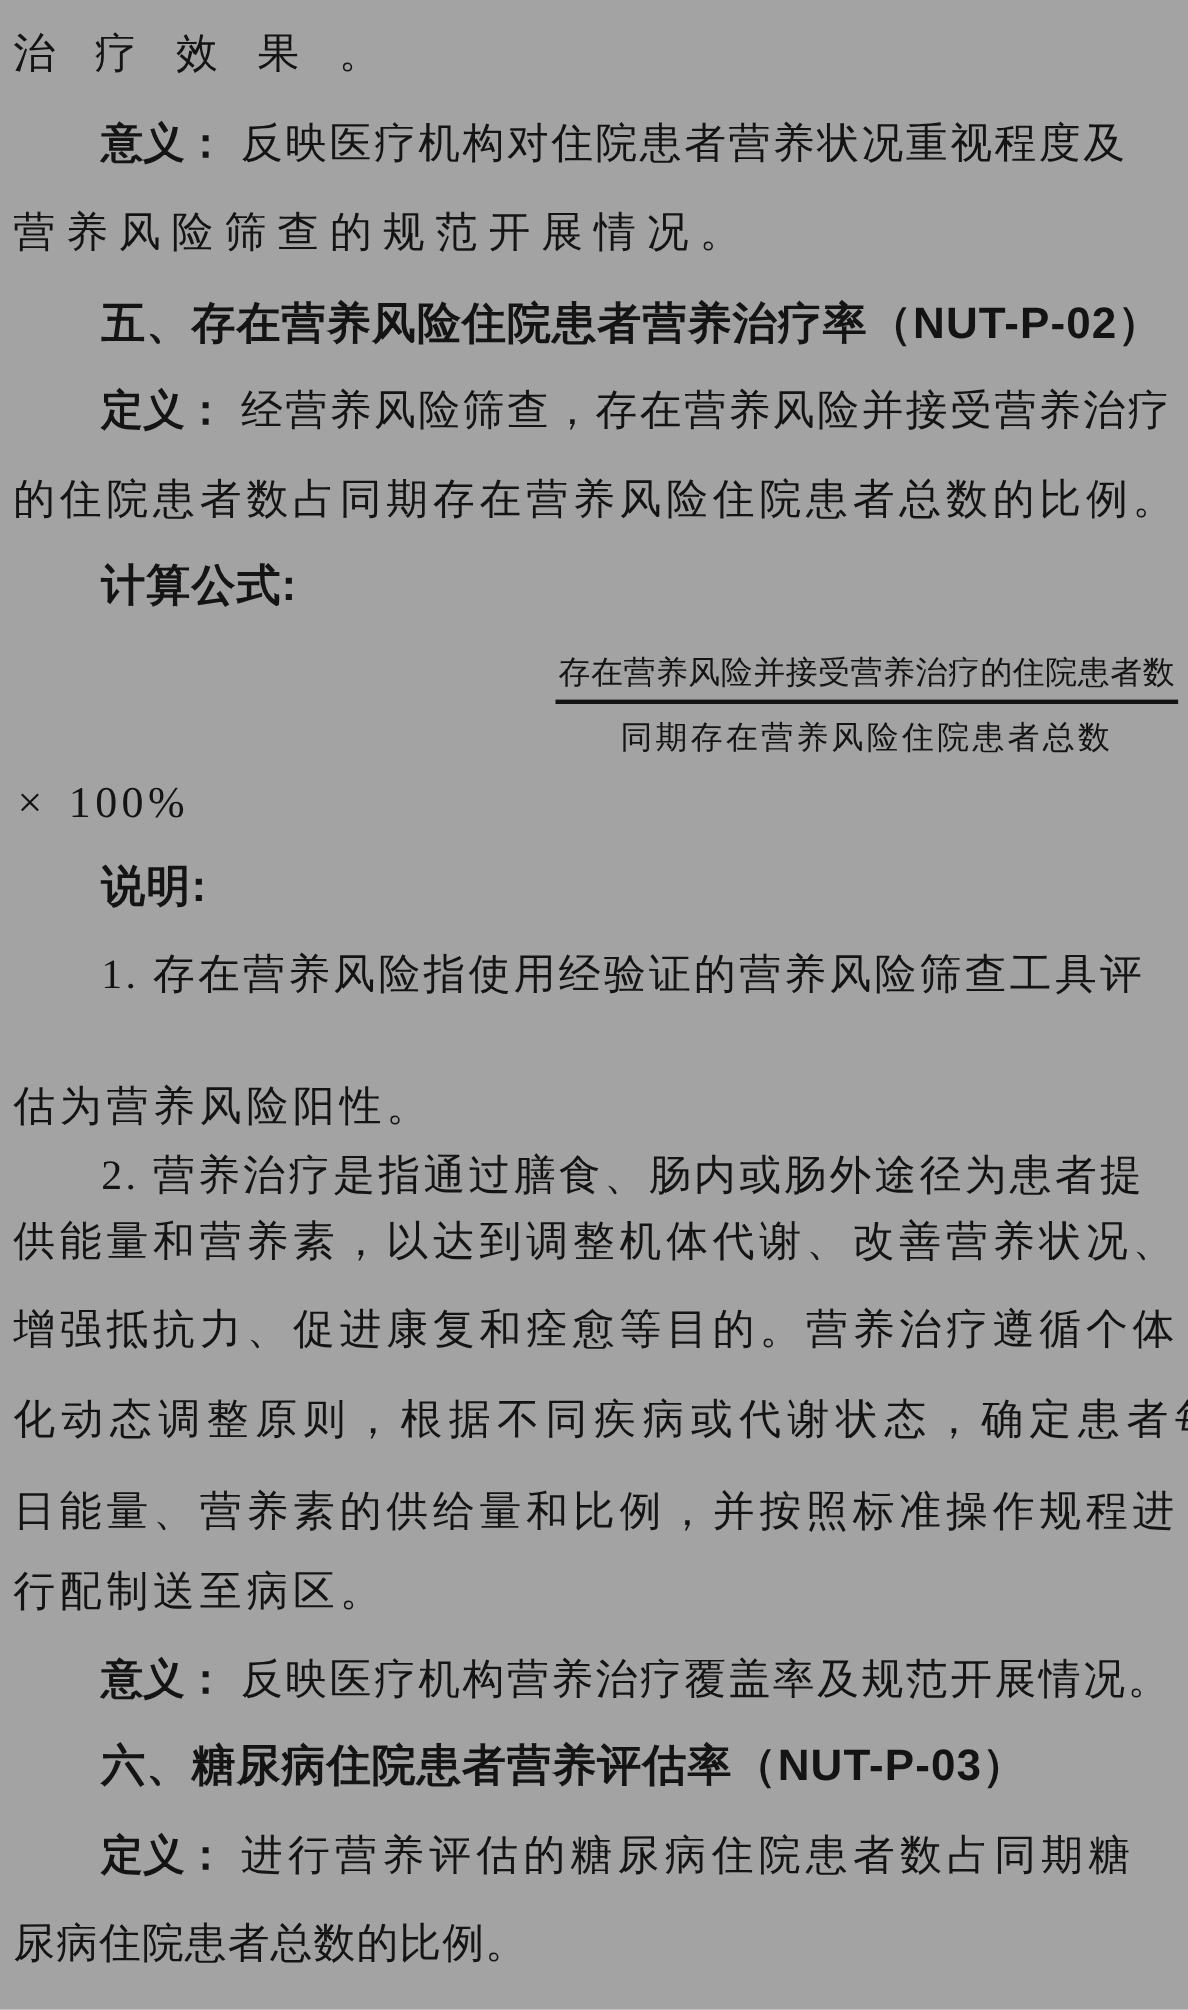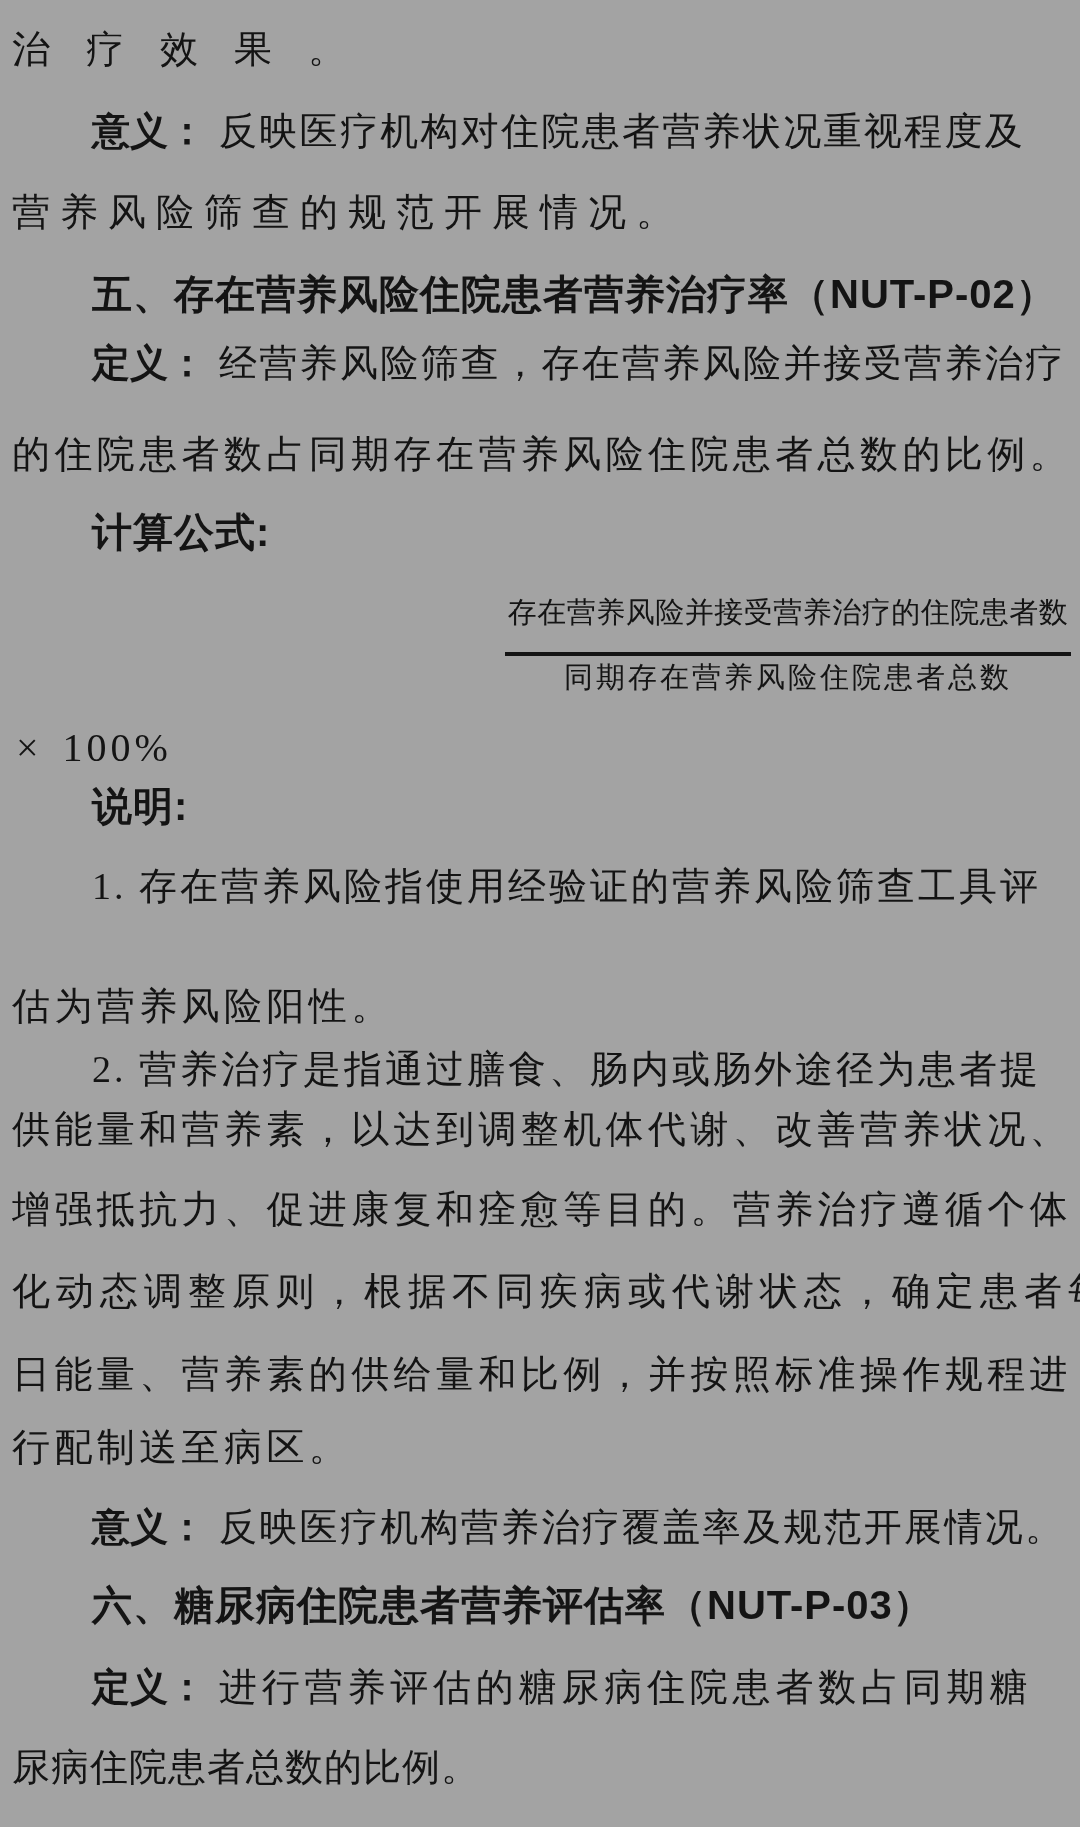--- a/index.html
+++ b/index.html
@@ -43,44 +43,44 @@
     position:absolute;
     left:505px;
     top:592px;
     width:566px;
     text-align:center;
   }
   .frac .num{
     font-size:29px;
     line-height:40px;
     letter-spacing:0.5px;
-    padding-bottom:20px;
+    padding-bottom:4px;
     border-bottom:4px solid #141414;
     white-space:nowrap;
   }
   .frac .den{
     font-size:29px;
     line-height:40px;
     letter-spacing:3px;
-    padding-top:1px;
+    padding-top:11px;
     white-space:nowrap;
   }
   .formula-lhs{
     position:absolute;
     left:10px;
     top:614px;
     font-size:29px;
     line-height:36px;
     letter-spacing:1.5px;
     white-space:nowrap;
   }
   .mult{
     position:absolute;
     left:16px;
-    top:724px;
+    top:706px;
     font-size:40px;
     line-height:48px;
     white-space:nowrap;
   }
   .mult .val{margin-left:24px;letter-spacing:4px;}
 </style>
 </head>
 <body>
 
 <div class="page">
@@ -88,21 +88,21 @@
   <div class="line" style="top:26px;left:12px;letter-spacing:36px;">治疗效果。</div>
 
   <div class="line" style="top:108px;left:92px;letter-spacing:2.3px;">
     <span class="label">意义：</span><span>反映医疗机构对住院患者营养状况重视程度及</span>
   </div>
 
   <div class="line" style="top:189px;left:12px;letter-spacing:10px;">营养风险筛查的规范开展情况。</div>
 
   <div class="line heading" style="top:271px;left:92px;">五、存在营养风险住院患者营养治疗率（NUT-P-02）</div>
 
-  <div class="line" style="top:340px;left:92px;letter-spacing:2.3px;">
+  <div class="line" style="top:350px;left:92px;letter-spacing:2.3px;">
     <span class="label">定义：</span><span>经营养风险筛查，存在营养风险并接受营养治疗</span>
   </div>
 
   <div class="line" style="top:431px;left:12px;letter-spacing:4.4px;">的住院患者数占同期存在营养风险住院患者总数的比例。</div>
 
   <div class="line label-wide" style="top:509px;left:92px;">计算公式:</div>
 
 
   <div class="frac">
     <div class="num">存在营养风险并接受营养治疗的住院患者数</div>

